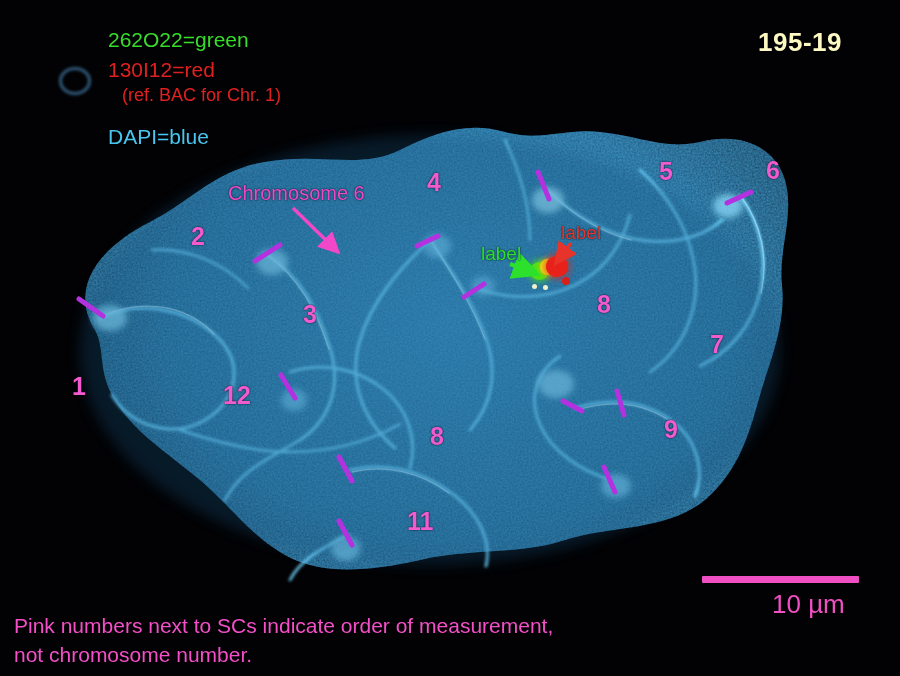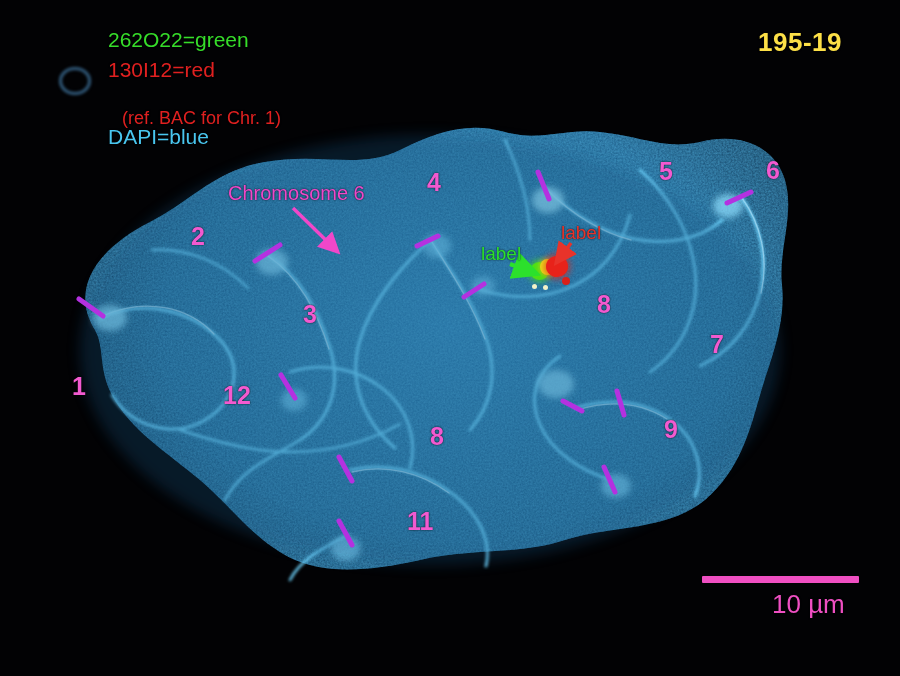--- a/index.html
+++ b/index.html
@@ -39,21 +39,21 @@
   .anno {
     position: absolute;
     white-space: pre;
     line-height: 1.15;
     text-shadow: 0 0 2px rgba(0,0,0,.9);
   }
   .legend-green { color: #36dd2a; font-size: 21px; }
   .legend-red   { color: #e02020; font-size: 21px; }
   .legend-red-sub { color: #e02020; font-size: 18px; }
   .legend-blue  { color: #49c6ef; font-size: 21px; }
-  .slide-id     { color: #fde047; font-size: 26px; font-weight: 600; letter-spacing: .5px;}
+  .slide-id     { color: #fef9c3; font-size: 26px; font-weight: 600; letter-spacing: .5px;}
 
   .sc-number {
     color: #f25ad0;
     font-size: 25px;
     font-weight: 600;
   }
 
   .chrom-label {
     color: #f147c9;
     font-size: 20px;
@@ -223,21 +223,21 @@
 
     <line x1="293" y1="208" x2="338" y2="252" stroke="#f147c9" stroke-width="3.4" marker-end="url(#arrowPink)"></line>
 
     <line x1="510" y1="264" x2="537" y2="274" stroke="#2ce02c" stroke-width="4.4" marker-end="url(#arrowGreen)"></line>
 
     <line x1="571" y1="243" x2="556" y2="263" stroke="#e8332a" stroke-width="3.6" marker-end="url(#arrowRed)"></line>
   </svg>
 
   <div class="anno legend-green" style="left:108px; top:28px;">262O22=green</div>
   <div class="anno legend-red" style="left:108px; top:58px;">130I12=red</div>
-  <div class="anno legend-red-sub" style="left:122px; top:85px;margin-top:23px;">(ref. BAC for Chr. 1)</div>
+  <div class="anno legend-red-sub" style="left:122px; top:85px;">(ref. BAC for Chr. 1)</div>
   <div class="anno legend-blue" style="left:108px; top:125px;">DAPI=blue</div>
 
   <div class="anno slide-id" style="left:758px; top:28px;">195-19</div>
 
   <div class="anno chrom-label" style="left:228px; top:182px;">Chromosome 6</div>
   <div class="anno label-green" style="left:481px; top:243px;">label</div>
   <div class="anno label-red" style="left:561px; top:222px;">label</div>
 
   <div id="sc-number-group">
       <div class="anno sc-number" style="left: 72px; top: 372px; color: rgb(242, 90, 208);">1</div>
@@ -250,14 +250,16 @@
       <div class="anno sc-number" style="left: 597px; top: 290px; color: rgb(242, 90, 208);">8</div>
       <div class="anno sc-number" style="left: 664px; top: 415px; color: rgb(242, 90, 208);">9</div>
       <div class="anno sc-number" style="left: 407px; top: 507px; color: rgb(242, 90, 208);">11</div>
       <div class="anno sc-number" style="left: 430px; top: 422px; color: rgb(242, 90, 208);">8</div>
       <div class="anno sc-number" style="left: 223px; top: 381px; color: rgb(242, 90, 208);">12</div>
     </div>
 
   <div class="scalebar" id="scalebar-rect" style="left: 702px; top: 576px; width: 157px; background: rgb(239, 79, 194);"></div>
   <div class="anno scalebar-text" id="scalebar-label" style="left: 740px; top: 590px; color: rgb(239, 79, 194); margin-left: 32px;">10 µm</div>
 
+  <div class="anno caption" style="left:14px; top:612px;">Pink numbers next to SCs indicate order of measurement,</div>
+  <div class="anno caption" style="left:14px; top:641px;">not chromosome number.</div>
 
 </div>
 
 </body></html>

